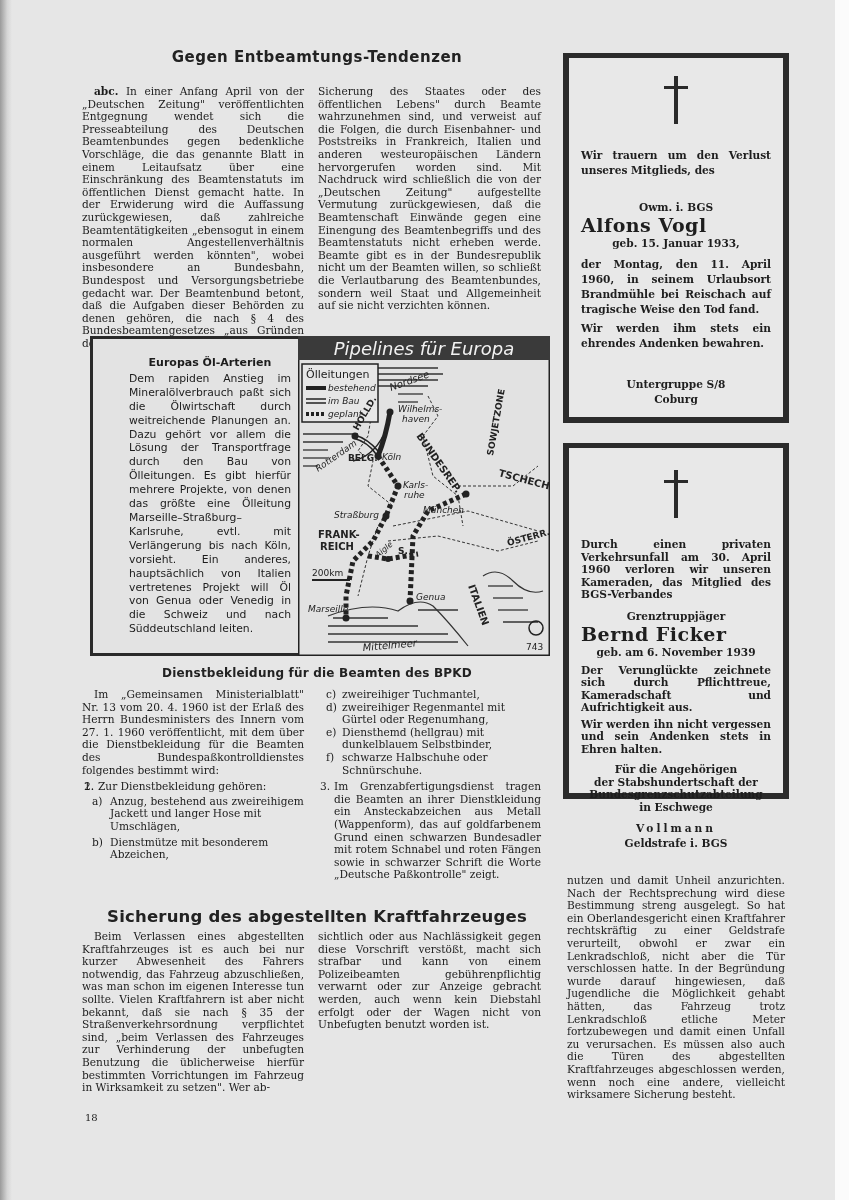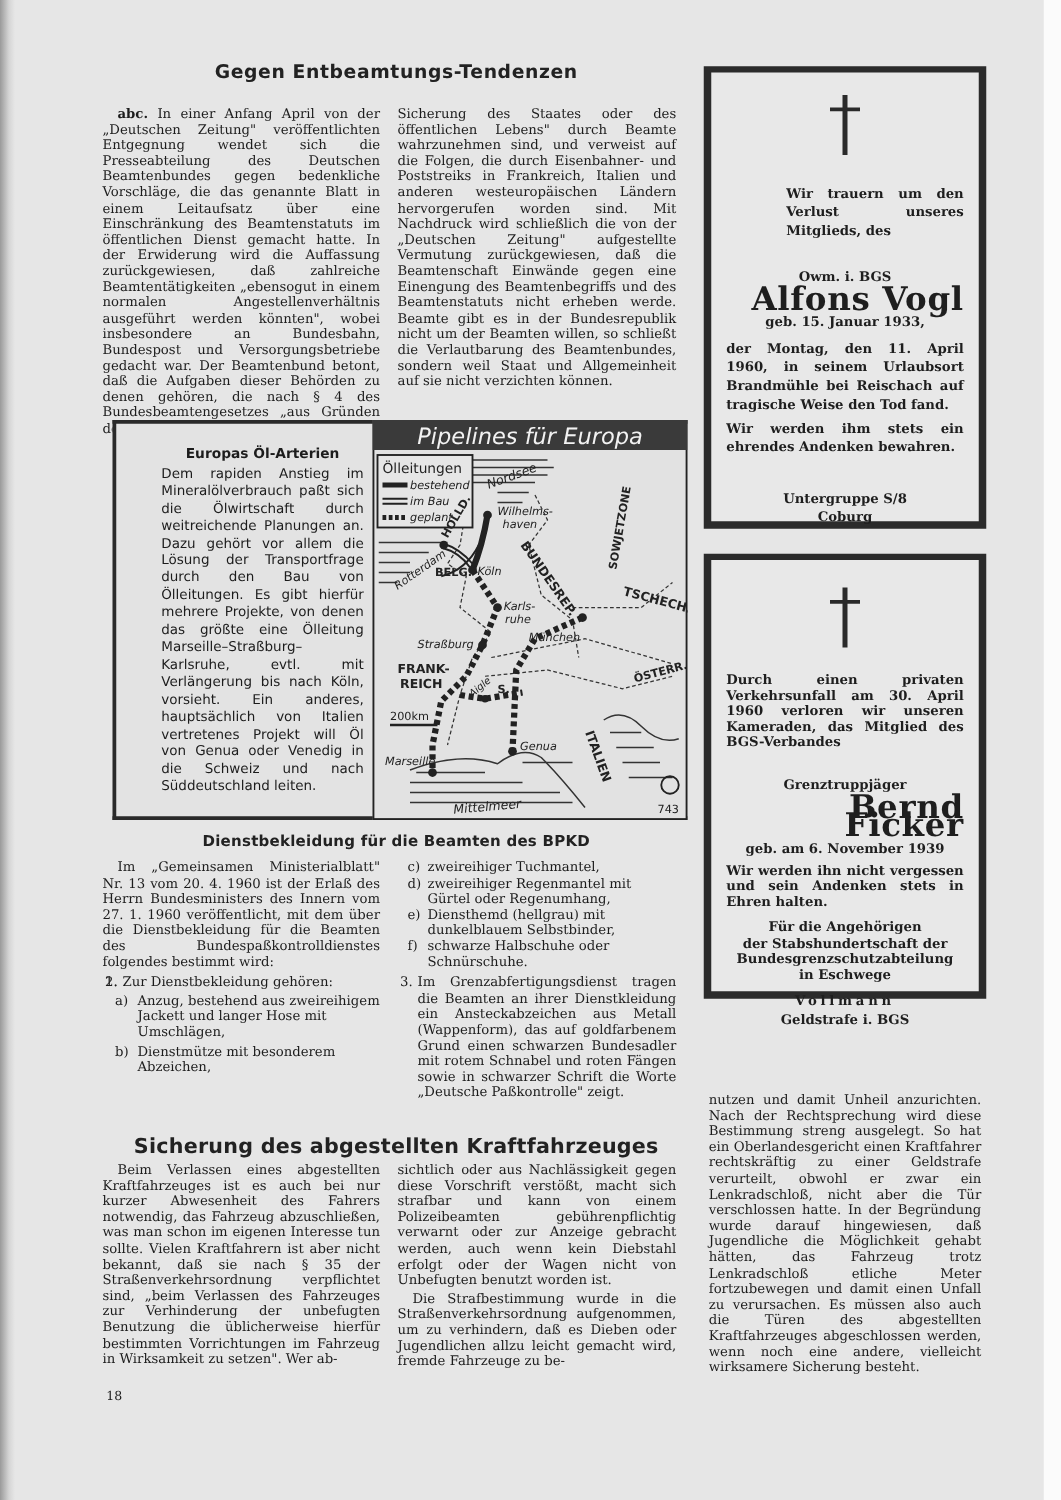--- a/index.html
+++ b/index.html
@@ -64,22 +64,22 @@
       box-sizing: border-box; background: #e8e8e8; font-weight: bold; font-size: 10.6px;
       line-height: 15px; color: #1e1e1e; }
     .obit1 { left: 563px; top: 53px; width: 226px; height: 370px; }
     .obit2 { left: 563px; top: 443px; width: 226px; height: 356px; }
     .cross { position: relative; margin: 0 auto; width: 24px; height: 50px; }
     .cross .v { position: absolute; left: 10px; top: 0; width: 4px; height: 48px; background: #2a2a2a; }
     .cross .h { position: absolute; left: 0; top: 10px; width: 24px; height: 3px; background: #2a2a2a; }
     .obit-body { padding: 0 12px; }
     .obit .j { text-align: justify; margin: 0; }
     .obit .c { text-align: center; margin: 0; }
-    .obit .big { font-family: "DejaVu Serif", serif; font-size: 26px; font-weight: bold;
-      text-align: right; margin: 3px 0; letter-spacing: 0.5px; }
+    .obit .big { font-family: "DejaVu Serif", serif; font-size: 19px; font-weight: bold;
+      text-align: left; margin: 3px 0; letter-spacing: 0.5px; }
     .spaced { letter-spacing: 3px; }
   </style>
 </head>
 <body>
 
 <div class="page-edge-left"></div>
 <div class="page-edge-right"></div>
 
 <div class="headline h1">Gegen Entbeamtungs-Tendenzen</div>
 <div class="col a1c1">
@@ -219,57 +219,57 @@
     <li style="text-align:justify;"><span class="num">3.</span><span>Im Grenzabfertigungsdienst tragen die Beamten an ihrer Dienstkleidung ein Ansteckabzeichen aus Metall (Wappenform), das auf goldfarbenem Grund einen schwarzen Bundesadler mit rotem Schnabel und roten Fängen sowie in schwarzer Schrift die Worte „Deutsche Paßkontrolle" zeigt.</span></li>
   </ul>
 </div>
 
 <div class="headline h3">Sicherung des abgestellten Kraftfahrzeuges</div>
 <div class="col a3c1">
   <p>Beim Verlassen eines abgestellten Kraftfahrzeuges ist es auch bei nur kurzer Abwesenheit des Fahrers notwendig, das Fahrzeug abzuschließen, was man schon im eigenen Interesse tun sollte. Vielen Kraftfahrern ist aber nicht bekannt, daß sie nach § 35 der Straßenverkehrsordnung verpflichtet sind, „beim Verlassen des Fahrzeuges zur Verhinderung der unbefugten Benutzung die üblicherweise hierfür bestimmten Vorrichtungen im Fahrzeug in Wirksamkeit zu setzen". Wer ab-</p>
 </div>
 <div class="col a3c2">
   <p class="plain">sichtlich oder aus Nachlässigkeit gegen diese Vorschrift verstößt, macht sich strafbar und kann von einem Polizeibeamten gebührenpflichtig verwarnt oder zur Anzeige gebracht werden, auch wenn kein Diebstahl erfolgt oder der Wagen nicht von Unbefugten benutzt worden ist.</p>
-  <p>Die Strafbestimmung wurde in die Straßenverkehrsordnung aufgenommen, um zu verhindern, daß es Dieben oder Jugendlichen allzu leicht gemacht wird, fremde Fahrzeuge zu be-</p>
 </div>
 <div class="col a3c3">
   <p>nutzen und damit Unheil anzurichten. Nach der Rechtsprechung wird diese Bestimmung streng ausgelegt. So hat ein Oberlandesgericht einen Kraftfahrer rechtskräftig zu einer Geldstrafe verurteilt, obwohl er zwar ein Lenkradschloß, nicht aber die Tür verschlossen hatte. In der Begründung wurde darauf hingewiesen, daß Jugendliche die Möglichkeit gehabt hätten, das Fahrzeug trotz Lenkradschloß etliche Meter fortzubewegen und damit einen Unfall zu verursachen. Es müssen also auch die Türen des abgestellten Kraftfahrzeuges abgeschlossen werden, wenn noch eine andere, vielleicht wirksamere Sicherung besteht.</p>
 </div>
 
 <div class="pagenum">18</div>
 
 <div class="obit obit1">
   <div style="height:18px"></div>
   <div class="cross">
       <div class="v"></div>
       <div class="h"></div>
     </div>
   <div class="obit-body">
-    <p class="j" style="margin-top:22px;margin-left:48px;">Wir trauern um den Verlust unseres Mitglieds, des</p>
+    <p class="j" style="margin-top:22px;">Wir trauern um den Verlust unseres Mitglieds, des</p>
     <p class="c" style="margin-top:22px;">Owm. i. BGS</p>
     <p class="big">Alfons Vogl</p>
     <p class="c">geb. 15. Januar 1933,</p>
     <p class="j" style="margin-top:6px;">der Montag, den 11. April 1960, in seinem Urlaubsort Brandmühle bei Reischach auf tragische Weise den Tod fand.</p>
     <p class="j" style="margin-top:4px;">Wir werden ihm stets ein ehrendes Andenken bewahren.</p>
     <p class="c" style="margin-top:26px;">Untergruppe S/8</p>
     <p class="c">Coburg</p>
   </div>
 </div>
 
 <div class="obit obit2">
   <div style="height:22px"></div>
   <div class="cross">
       <div class="v"></div>
       <div class="h"></div>
     </div>
   <div class="obit-body">
     <p class="j" style="margin-top:18px; line-height:12.5px;">Durch einen privaten Verkehrsunfall am 30. April 1960 verloren wir unseren Kameraden, das Mitglied des BGS-Verbandes</p>
-    <p class="c" style="margin-top:20px;">Grenztruppjäger</p>
+    <p class="c" style="margin-top:8px;">Grenztruppjäger</p>
     <p class="big">Bernd Ficker</p>
     <p class="c">geb. am 6. November 1939</p>
+    <p class="j" style="margin-top:4px; line-height:12.5px;">Der Verunglückte zeichnete sich durch Pflichttreue, Kameradschaft und Aufrichtigkeit aus.</p>
     <p class="j" style="margin-top:4px; line-height:12.5px;">Wir werden ihn nicht vergessen und sein Andenken stets in Ehren halten.</p>
     <p class="c" style="margin-top:8px; line-height:12.5px;">Für die Angehörigen</p>
     <p class="c" style="line-height:12.5px;">der Stabshundertschaft der</p>
     <p class="c" style="line-height:12.5px;">Bundesgrenzschutzabteilung</p>
     <p class="c" style="line-height:12.5px;">in Eschwege</p>
     <p class="c spaced" style="margin-top:8px;">Vollmann</p>
     <p class="c">Geldstrafe i. BGS</p>
   </div>
 </div>
 

